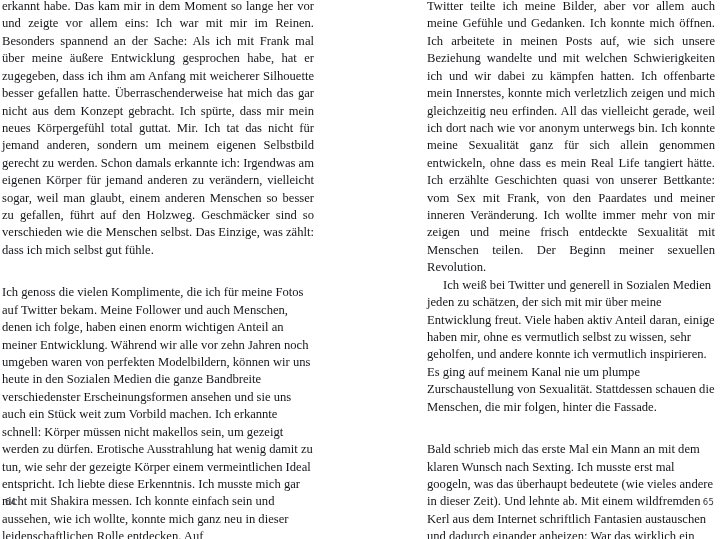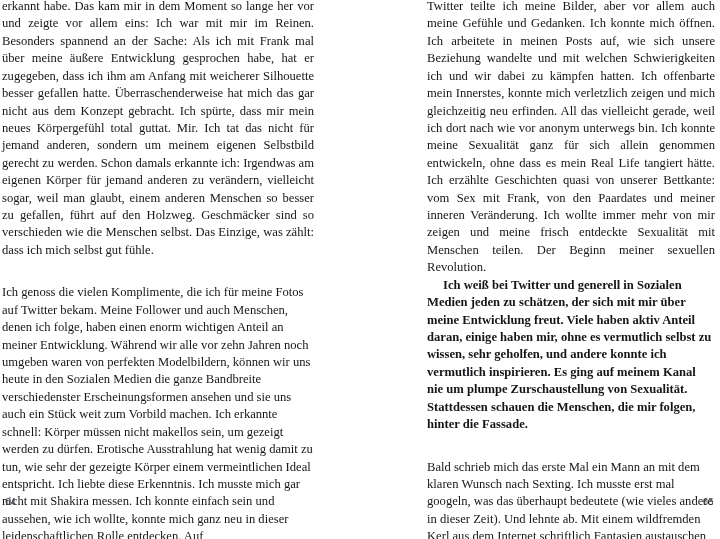--- a/index.html
+++ b/index.html
@@ -55,21 +55,20 @@
   }
   .textblock p {
     margin: 0;
     text-align: justify;
   }
   .textblock p.gap {
     margin-top: 25px;
   }
   .textblock p.indent {
     text-indent: 16px;
-    font-weight: bold;
   }
   .textblock p.last-line-left {
     text-align: left;
   }
   .folio {
     position: absolute;
     bottom: 13px;
     font-family: "DejaVu Sans", "Liberation Sans", sans-serif;
     font-size: 8.5px;
     font-weight: normal;

